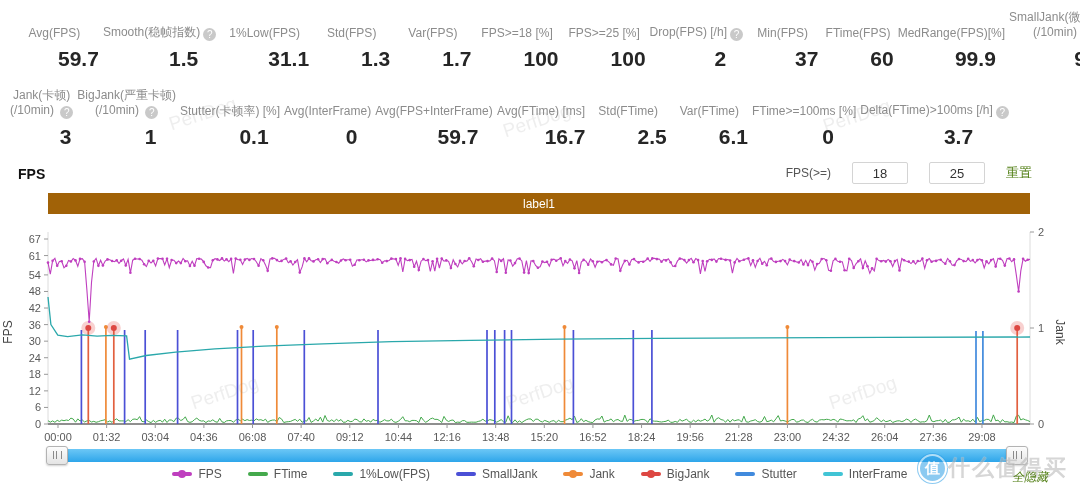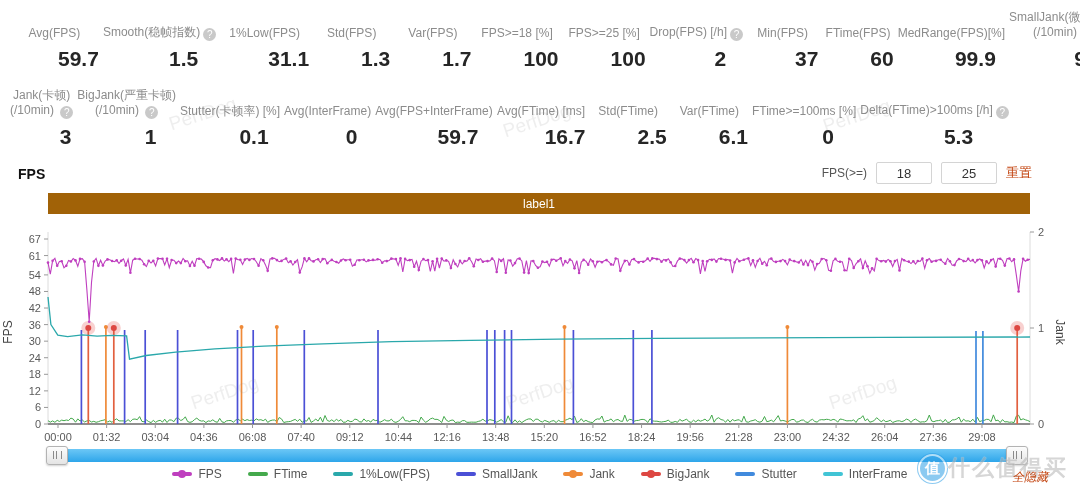--- a/index.html
+++ b/index.html
@@ -9,25 +9,25 @@
   .stats-row{position:absolute;left:8px;display:flex;justify-content:space-between;align-items:flex-end;}
   #stats-row-1{top:10px;width:1012px;}
   #stats-row-2{top:88px;width:1000px;}
   .stat{text-align:center;padding:0 2px;}
   .stat-label{font-size:12px;color:#8c8c8c;line-height:15px;white-space:nowrap;}
   .stat-value{font-size:21px;color:#262626;font-weight:700;margin-top:6px;line-height:24px;margin-left:48px;}
   .info-icon{display:inline-block;width:13px;height:13px;border-radius:50%;background:#c9c9c9;color:#fff;
              font-size:10px;line-height:13px;text-align:center;margin-left:3px;vertical-align:-2px;cursor:pointer;}
   
   .section-title{position:absolute;top:166px;left:18px;font-size:14px;font-weight:700;color:#111;}
-  .filter{position:absolute;top:162px;right:48px;display:flex;align-items:center;gap:9px;}
+  .filter{position:absolute;top:162px;right:48px;display:flex;align-items:center;gap:21px;}
   .filter-label{font-size:12px;color:#555;}
   .filter-input{width:50px;height:18px;border:1px solid #d4d4d4;border-radius:2px;text-align:center;
                 font-size:13px;color:#333;font-family:"Liberation Sans",sans-serif;outline:none;}
-  .link{font-size:13px;color:#c2410c;cursor:pointer;text-decoration:none;}
+  .link{font-size:13px;color:#4d7c0f;cursor:pointer;text-decoration:none;}
   
   .banner{position:absolute;top:193px;left:48px;width:982px;height:21px;display:flex;align-items:center;
           justify-content:center;color:#fff;font-size:12px;}
   
   #chart-svg{position:absolute;top:224px;left:0;}
   svg text{font-family:"Liberation Sans",sans-serif;}
   .tick{font-size:11px;fill:#5a5a5a;}
   .axis-title{font-size:12px;fill:#444;}
   
   .scrollbar{position:absolute;top:449px;left:48px;width:978px;height:13px;border-radius:3px;
@@ -142,21 +142,21 @@
       <div class="stat">
         <div class="stat-label">Var(FTime)</div>
         <div class="stat-value">6.1</div>
       </div>
       <div class="stat">
         <div class="stat-label">FTime&gt;=100ms [%]</div>
         <div class="stat-value">0</div>
       </div>
       <div class="stat">
         <div class="stat-label">Delta(FTime)&gt;100ms [/h]<span class="info-icon">?</span></div>
-        <div class="stat-value">5.3</div>
+        <div class="stat-value">3.7</div>
       </div>
     </div>
 
   <div class="section-title">FPS</div>
   <div class="filter">
     <span class="filter-label">FPS(&gt;=)</span>
     <input class="filter-input" value="18" style="">
     <input class="filter-input" value="25" style="">
     <a class="link">重置</a>
   </div>

